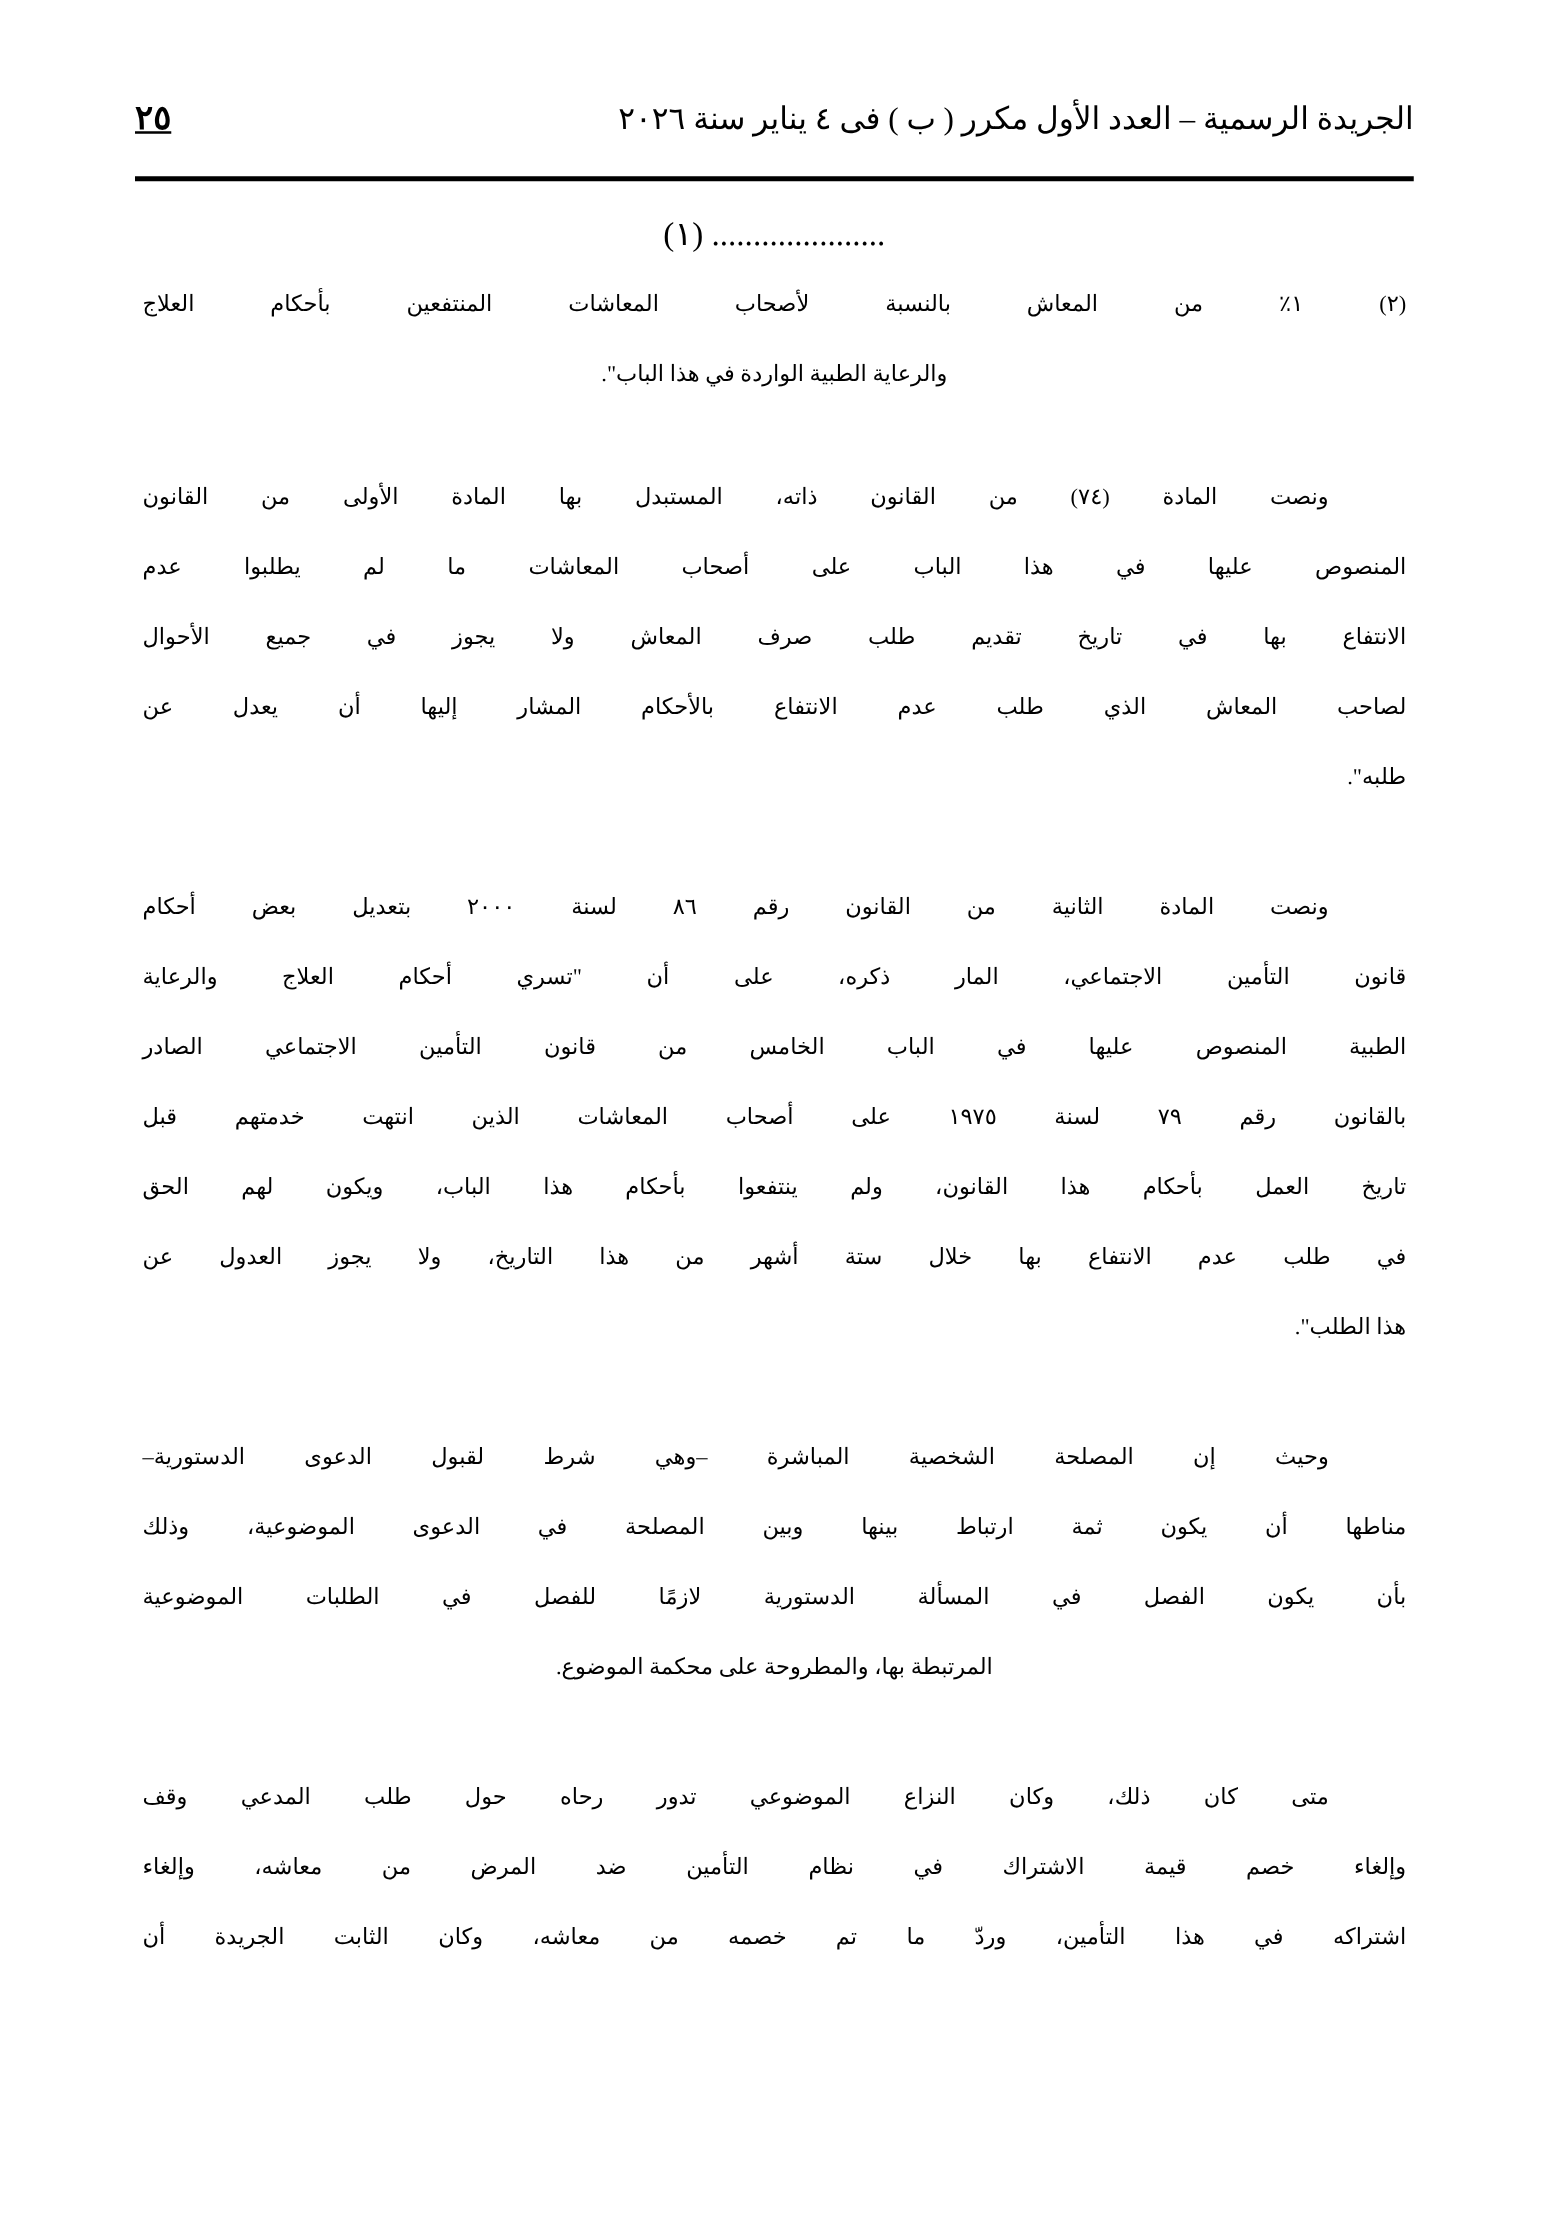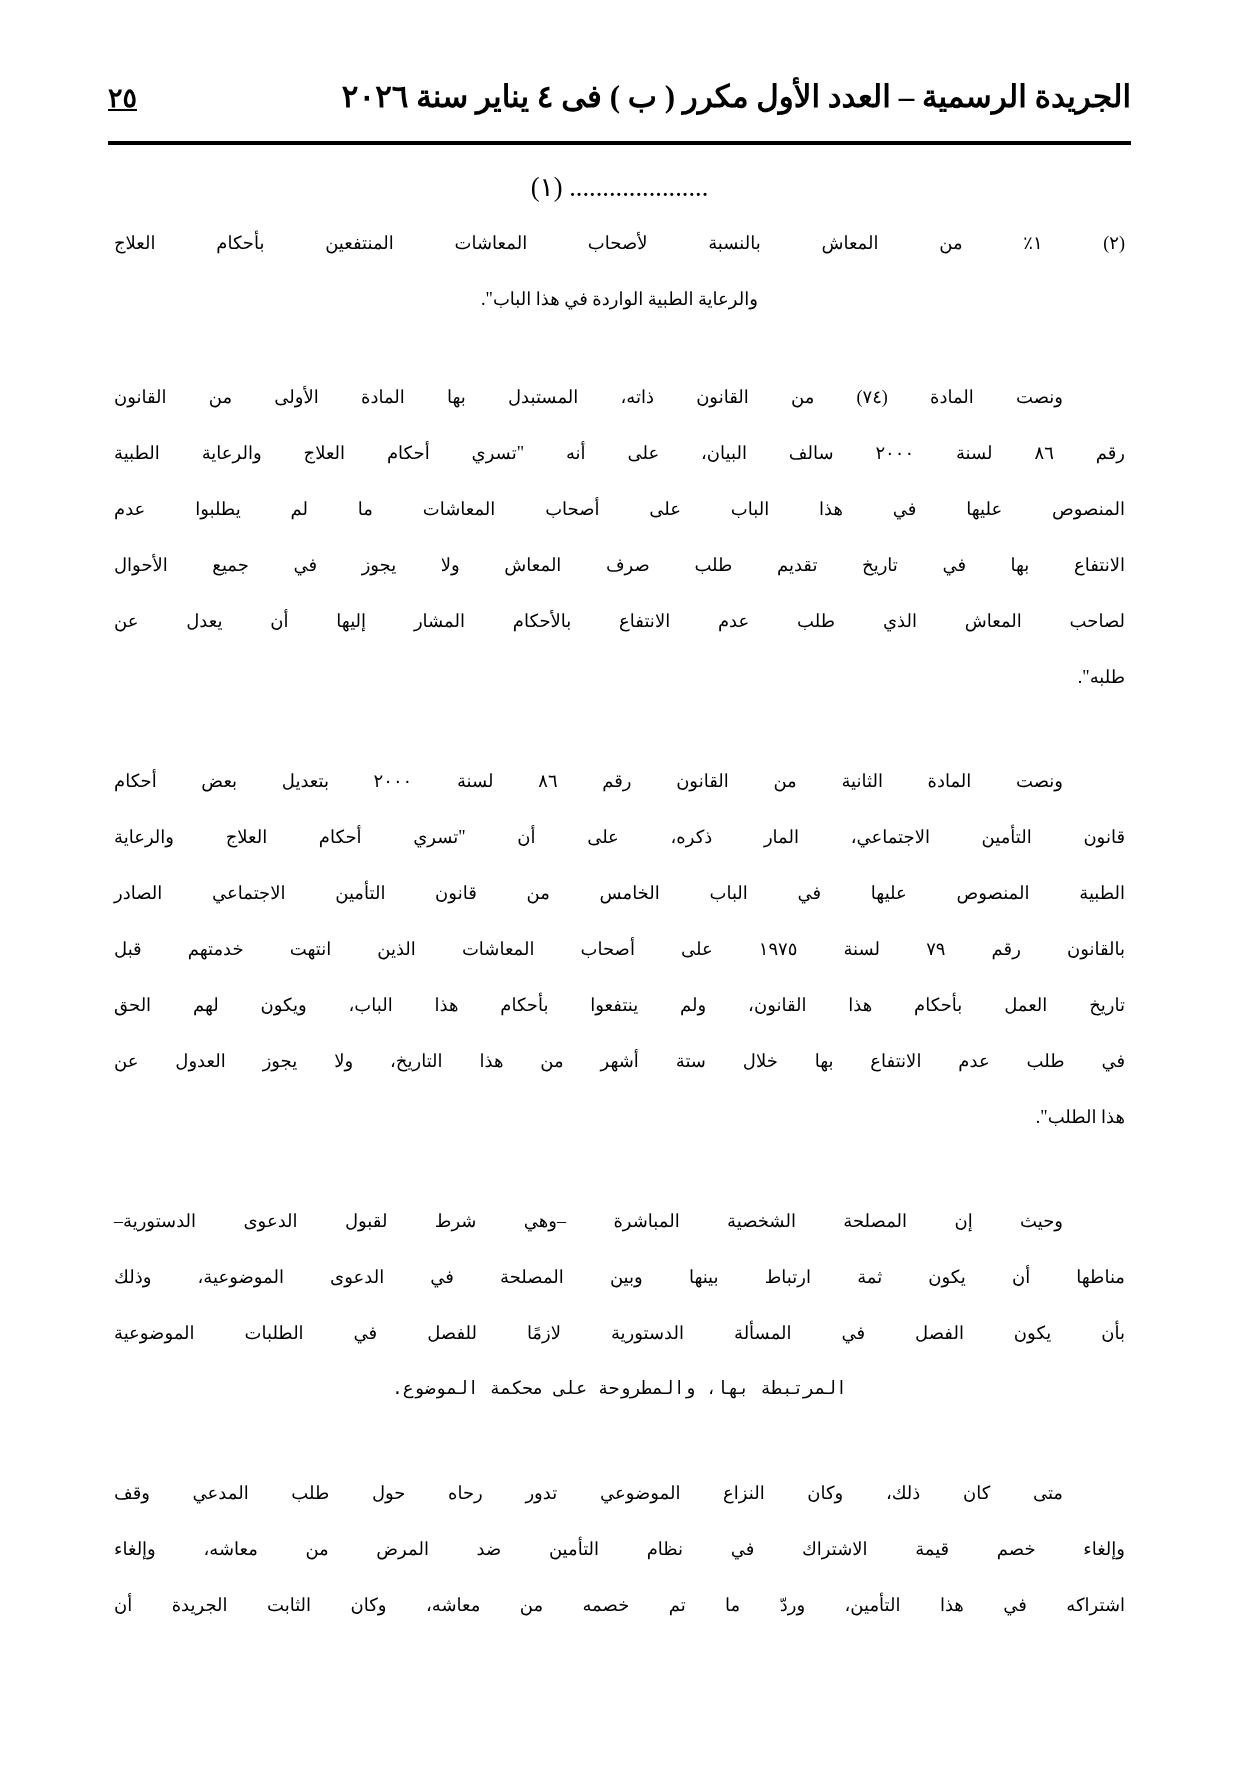--- a/index.html
+++ b/index.html
@@ -30,22 +30,22 @@
     top: 78px;
     right: 108px;
     left: 108px;
     height: 48px;
     display: flex;
     flex-direction: row;
     align-items: baseline;
     justify-content: space-between;
   }
   .header-title {
-    font-size: 31px;
-    font-weight: bold;
+    font-size: 25px;
+    font-weight: normal;
     letter-spacing: 0px;
     white-space: nowrap;
     direction: rtl;
     line-height: 1.2;
   }
   .header-page-number {
     font-size: 27px;
     font-weight: bold;
     direction: rtl;
     line-height: 1.2;
@@ -132,21 +132,20 @@
     <div class="jline wide">
       <span>(٢)</span>
       <span>١٪ من المعاش بالنسبة لأصحاب المعاشات المنتفعين بأحكام العلاج</span>
     </div>
     <div class="jline last" style="text-align-last:center;">والرعاية الطبية الواردة في هذا الباب".</div>
 
     <div class="gap-md"></div>
 
     <div>
       <div class="jline wider indent-first">ونصت المادة (٧٤) من القانون ذاته، المستبدل بها المادة الأولى من القانون</div>
-      <div class="jline">رقم ٨٦ لسنة ٢٠٠٠ سالف البيان، على أنه "تسري أحكام العلاج والرعاية الطبية</div>
       <div class="jline wide">المنصوص عليها في هذا الباب على أصحاب المعاشات ما لم يطلبوا عدم</div>
       <div class="jline wide">الانتفاع بها في تاريخ تقديم طلب صرف المعاش ولا يجوز في جميع الأحوال</div>
       <div class="jline wide">لصاحب المعاش الذي طلب عدم الانتفاع بالأحكام المشار إليها أن يعدل عن</div>
       <div class="jline last" style="text-align-last:right;">طلبه".</div>
     </div>
 
     <div class="gap-lg"></div>
 
     <div>
       <div class="jline wide indent-first">ونصت المادة الثانية من القانون رقم ٨٦ لسنة ٢٠٠٠ بتعديل بعض أحكام</div>
@@ -157,21 +156,21 @@
       <div class="jline">في طلب عدم الانتفاع بها خلال ستة أشهر من هذا التاريخ، ولا يجوز العدول عن</div>
       <div class="jline last" style="text-align-last:right;">هذا الطلب".</div>
     </div>
 
     <div class="gap-lg"></div>
 
     <div>
       <div class="jline wide indent-first">وحيث إن المصلحة الشخصية المباشرة –وهي شرط لقبول الدعوى الدستورية–</div>
       <div class="jline">مناطها أن يكون ثمة ارتباط بينها وبين المصلحة في الدعوى الموضوعية، وذلك</div>
       <div class="jline wide">بأن يكون الفصل في المسألة الدستورية لازمًا للفصل في الطلبات الموضوعية</div>
-      <div class="jline last" style="text-align-last:center;font-family:Liberation Mono, monospace;">المرتبطة بها، والمطروحة على محكمة الموضوع.</div>
+      <div class="jline last" style="text-align-last:center;">المرتبطة بها، والمطروحة على محكمة الموضوع.</div>
     </div>
 
     <div class="gap-lg"></div>
 
     <div>
       <div class="jline wide indent-first">متى كان ذلك، وكان النزاع الموضوعي تدور رحاه حول طلب المدعي وقف</div>
       <div class="jline wide">وإلغاء خصم قيمة الاشتراك في نظام التأمين ضد المرض من معاشه، وإلغاء</div>
       <div class="jline">اشتراكه في هذا التأمين، وردّ ما تم خصمه من معاشه، وكان الثابت الجريدة أن</div>
     </div>
 

